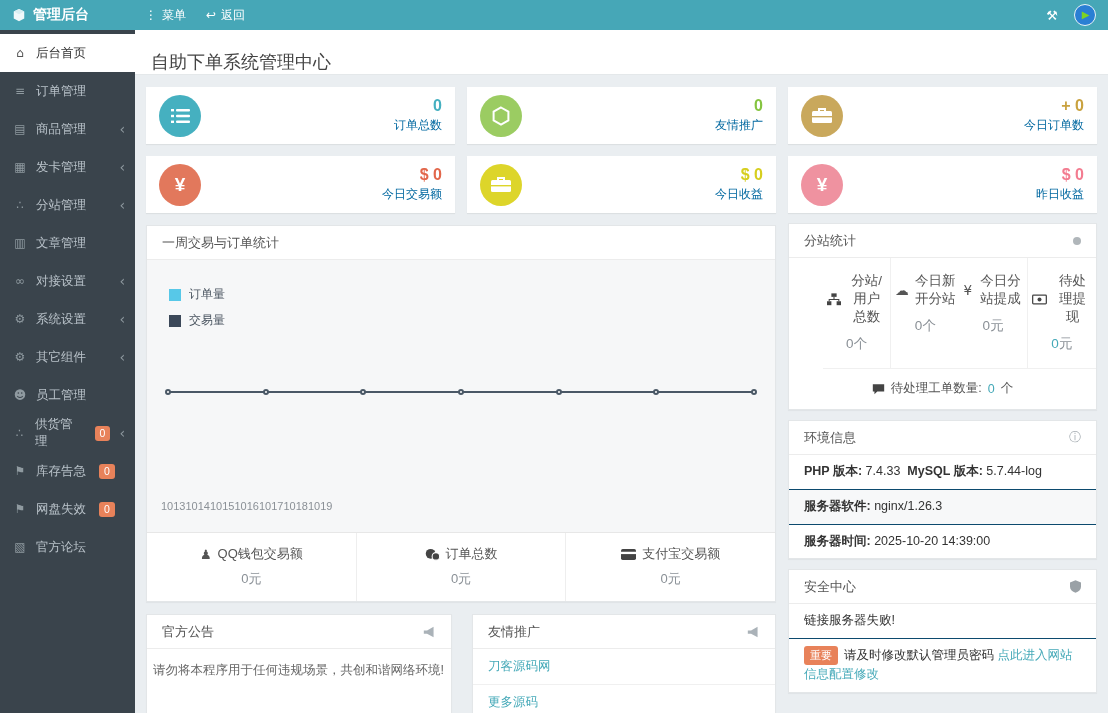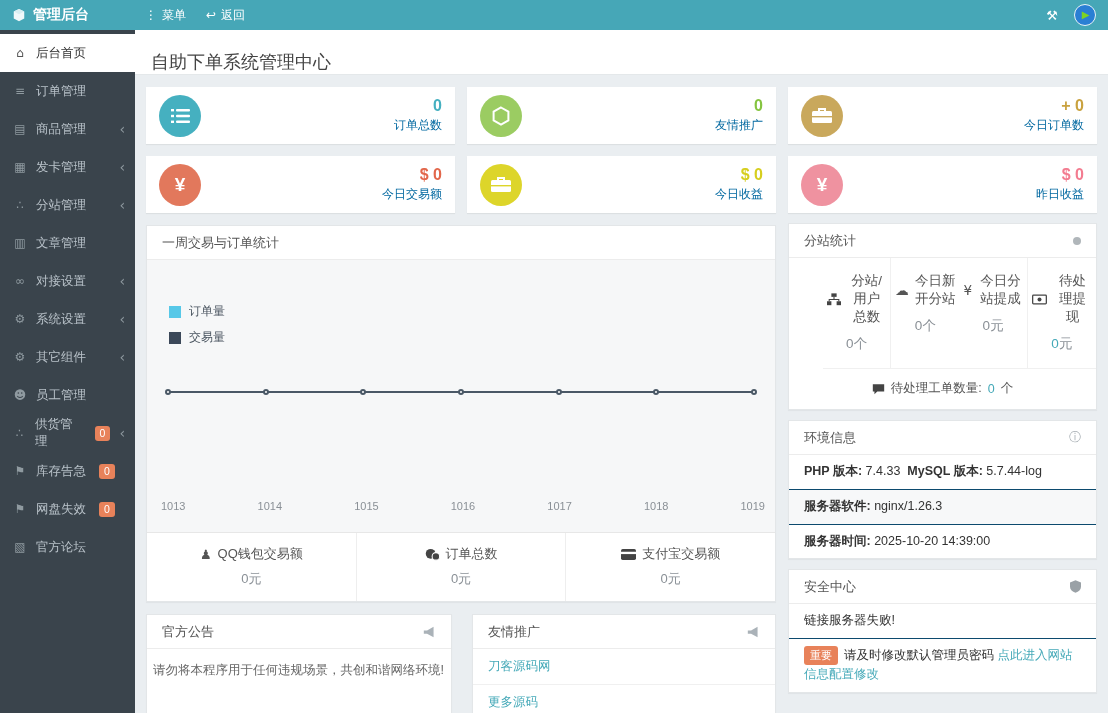--- a/index.html
+++ b/index.html
@@ -54,28 +54,28 @@
   .yuan-glyph { font-size:19px; font-weight:bold; }
 
   
   .panel { background:#fff; border:1px solid #e3e6e8; box-shadow:0 1px 1px rgba(0,0,0,.04); }
   .panel-header { height:34px; display:flex; align-items:center; padding:0 15px; font-size:13px;
                   color:#555; border-bottom:1px solid #ececec; background:#fff; }
   .hicon { margin-left:auto; color:#a7aeb3; font-size:12px; display:flex; align-items:center; }
 
   
   .chart-body { position:relative; height:272px; background:#f6f7f8; }
-  .legend { position:absolute; left:22px; top:43px; }
+  .legend { position:absolute; left:22px; top:26px; }
   .legend-row { display:flex; align-items:center; gap:8px; margin-bottom:9px; font-size:12px; color:#4a5560; cursor:pointer; }
   .swatch { width:12px; height:12px; flex:none; }
   .line-area { position:absolute; left:18px; right:18px; top:126px; }
   .track { position:relative; display:flex; justify-content:space-between; height:11px; align-items:center; }
   .track::before { content:""; position:absolute; left:2px; right:2px; top:50%; margin-top:-1px; height:2px; background:#4a5866; }
   .marker { width:6px; height:6px; border:2px solid #4a5866; background:#fff; border-radius:50%; position:relative; z-index:2; }
-  .xlabels { position:absolute; left:14px; right:10px; top:240px; display:flex; justify-content:space-between;
+  .xlabels { position:absolute; left:14px; right:10px; top:240px; display:flex; 
              font-size:11px; color:#8a9096; }
   .pay-row { display:flex; border-top:1px solid #e7e7e7; background:#fff; }
   .pay-cell { flex:1; text-align:center; padding:12px 0 13px; border-left:1px solid #eeeeee; }
   .pay-cell:first-child { border-left:none; }
   .pay-label { font-size:13px; color:#555; display:flex; align-items:center; justify-content:center; gap:6px; }
   .pay-value { font-size:13px; color:#8a9096; margin-top:7px; }
 
   
   .bottom-row { display:flex; gap:20px; margin-top:12px; }
   .ann-panel { width:306px; }

